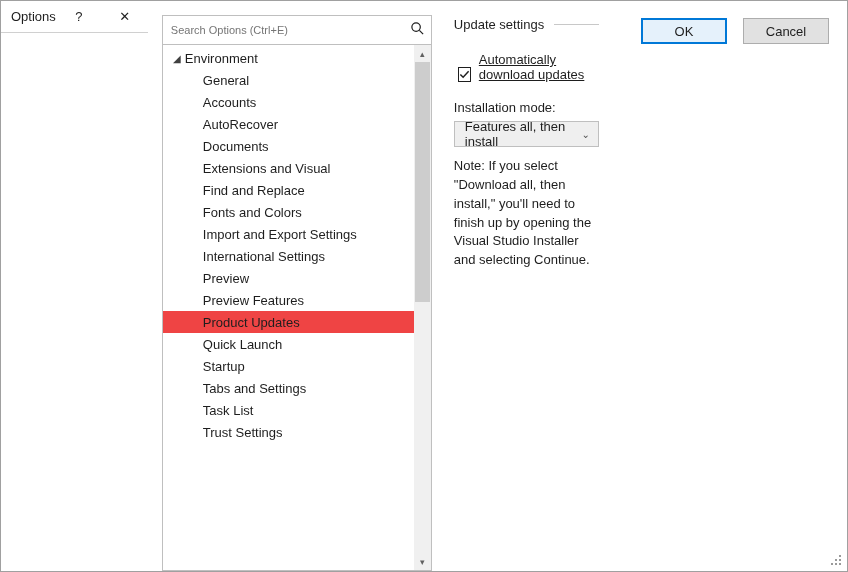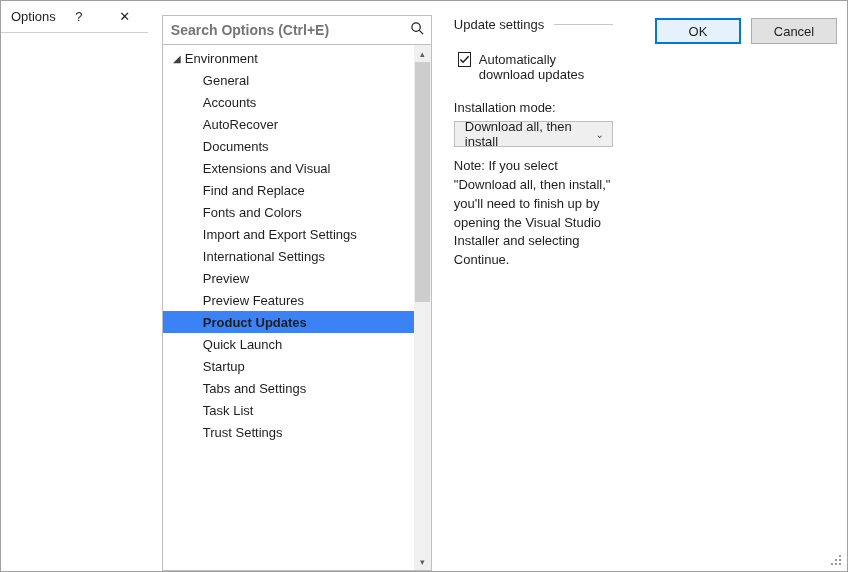--- a/index.html
+++ b/index.html
@@ -7,47 +7,47 @@
   body { width:848px; height:572px; background:#fff; font-size:13px; color:#1e1e1e; }
   .dlg { width:848px; height:572px; border:1px solid #a0a0a0; position:relative; display:flex; flex-direction:row; }
   .titlebar { height:32px; display:flex; align-items:center; border-bottom:1px solid #d0d0d0; }
   .titlebar .title { padding-left:10px; font-size:13px; flex:0 0 auto; }
   .titlebar-spacer { flex:1; }
   .sysbtn { width:46px; height:32px; display:flex; align-items:center; justify-content:center; }
   .sysbtn span { font-family: "Segoe UI Symbol","Segoe MDL2 Assets",sans-serif; font-size:13px; color:#1e1e1e; }
   .body { flex:1; display:flex; padding:14px 14px 0 14px; gap:22px; min-height:0; }
   .leftcol { width:270px; display:flex; flex-direction:column; border:1px solid #bfbfbf; background:#fff; }
   .searchwrap { position:relative; border-bottom:1px solid #bfbfbf; }
-  .searchwrap input { width:100%; height:28px; padding:4px 30px 4px 8px; border:none; outline:none; font-size:14px; color:#000000; background:#fff;font-weight:bold; }
+  .searchwrap input { width:100%; height:28px; padding:4px 30px 4px 8px; border:none; outline:none; font-size:11px; color:#000000; background:#fff; }
   .searchwrap .icon { position:absolute; right:6px; top:50%; transform:translateY(-50%); }
   .treewrap { position:relative; flex:1; overflow:hidden; }
   .scrollbar { position:absolute; right:0; top:0; bottom:0; width:17px; background:#f0f0f0; }
   .scrollbar .arrow { height:17px; display:flex; align-items:center; justify-content:center; color:#606060; font-size:9px; font-family:"Segoe UI Symbol"; }
   .scrollbar .track { position:absolute; top:17px; bottom:17px; left:0; right:0; }
   .scrollbar .thumb { position:absolute; left:1px; right:1px; top:0; height:240px; background:#cdcdcd; }
   .scrollbar .arrow.down { position:absolute; bottom:0; left:0; right:0; }
   .tree { position:absolute; left:0; right:17px; top:0; bottom:0; overflow:hidden; padding:2px 0; }
   .tree-row { height:22px; display:flex; align-items:center; white-space:nowrap; }
   .tree .expander { width:16px; text-align:center; color:#404040; font-size:10px; display:inline-block; }
   .tree-row.root { padding-left:6px; }
   .tree-row.child { padding-left:40px; }
-  .tree-row.selected { background:#3b82f6;font-weight:bold; }
+  .tree-row.selected { background:#ef4444; }
   .tree-row .label { }
   .rightcol { flex:1; display:flex; flex-direction:column; padding-top:2px; }
   .section-head { display:flex; align-items:center; gap:10px; margin-bottom:20px; }
   .section-head .line { flex:1; height:1px; background:#c8c8c8; }
-  .cb-row { display:flex; align-items:flex-start; gap:8px; margin-bottom:6px; padding-left:4px; }
+  .cb-row { display:flex; align-items:flex-end; gap:8px; margin-bottom:6px; padding-left:4px;text-decoration:underline; }
   .cb { width:15px; height:15px; border:1px solid #1e1e1e; display:flex; align-items:center; justify-content:center; }
   .desc { padding-left:0; margin-bottom:18px; line-height:1.45; max-width:520px; }
   .fieldlabel { margin-bottom:6px;margin-top:12px; }
   .select { height:26px; border:1px solid #bfbfbf; background:#efefef; display:flex; align-items:center; justify-content:space-between; padding:0 8px 0 10px; margin-bottom:10px; width:100%; }
   .select .chev { font-size:10px; color:#505050; font-family:"Segoe UI Symbol"; }
   .note { line-height:1.45; max-width:520px; }
   .divline { height:1px; background:#c8c8c8; margin:0 14px; }
-  .footer { height:60px; display:flex; align-items:center; justify-content:flex-end; gap:10px; padding-right:10px; }
+  .footer { height:60px; display:flex; align-items:center; justify-content:flex-end; gap:16px; padding-right:18px; }
   .btn { min-width:86px; height:26px; border:1px solid #adadad; background:#e1e1e1; display:flex; align-items:center; justify-content:center; font-size:13px; }
   .btn.primary { border:2px solid #0078d7; background:#e5f1fb; }
   .resize-grip { position:absolute; right:4px; bottom:4px; width:12px; height:12px; }
   .resize-grip svg { display:block; }
 </style>
 </head>
 <body>
 
 <div class="dlg">
 
@@ -152,21 +152,21 @@
         <div class="cb">
           <svg width="11" height="11" viewBox="0 0 12 12">
               <path d="M1.5 6 L4.5 9 L10.5 2.5" fill="none" stroke="#1e1e1e" stroke-width="1.6"></path>
             </svg>
         </div>
         <span>Automatically download updates</span>
       </div>
 
       <div class="fieldlabel">Installation mode:</div>
       <div class="select">
-        <span>Download all, then install</span>
+        <span>Features all, then install</span>
         <span class="chev">⌄</span>
       </div>
       <div class="note">Note: If you select "Download all, then install," you'll need to finish up by opening the Visual Studio Installer and selecting Continue.</div>
     </div>
 
   </div>
 
   <div class="divline"></div>
   <div class="footer">
     <div class="btn primary">

